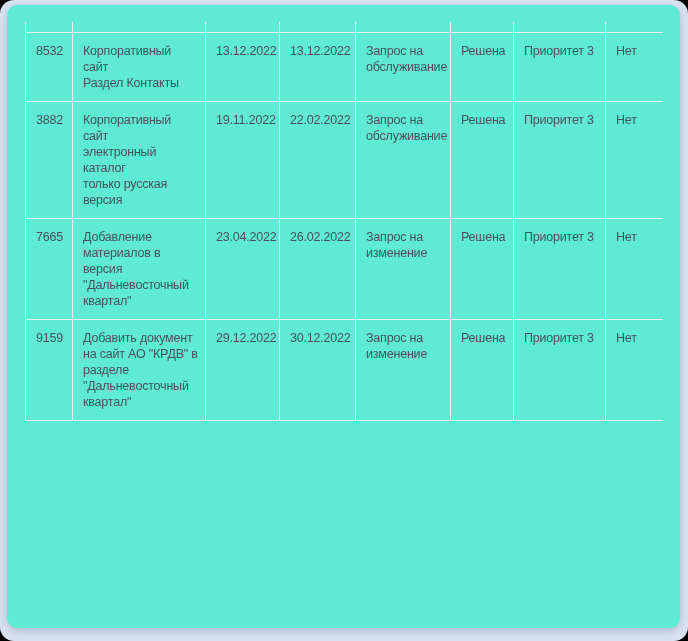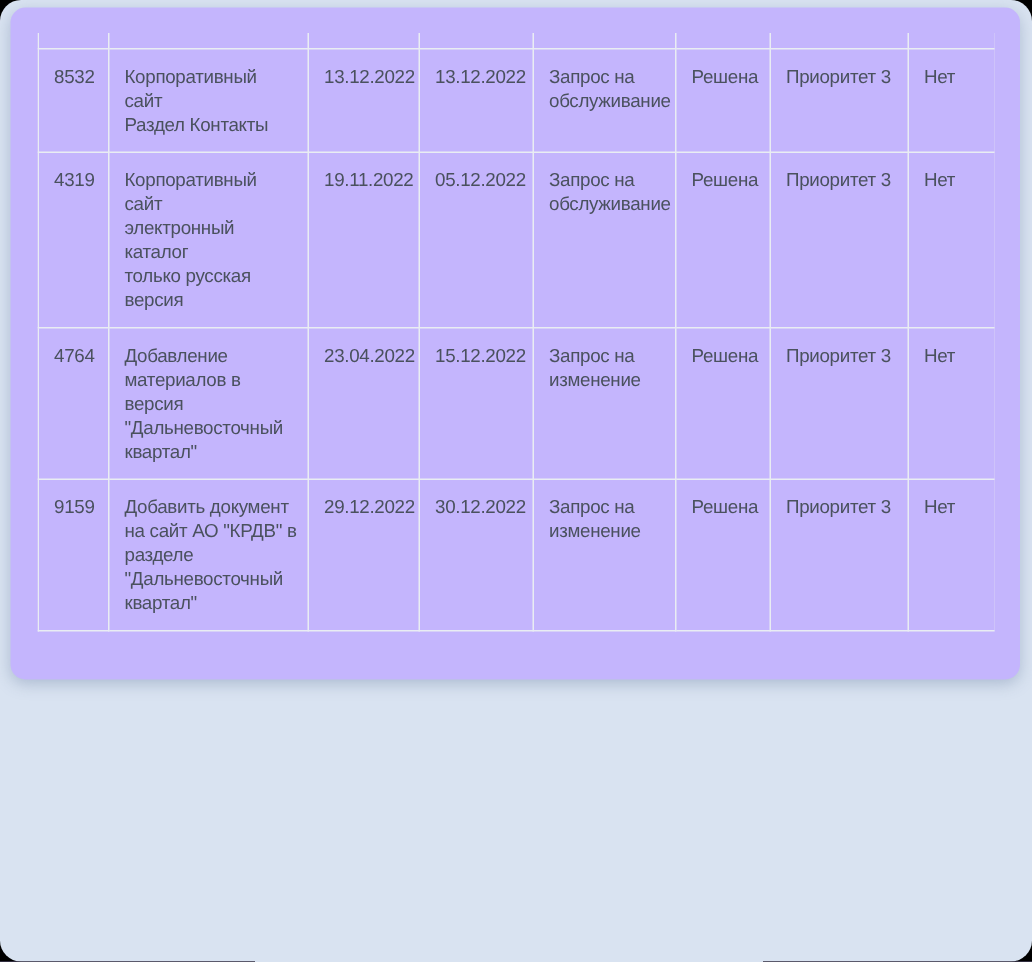--- a/index.html
+++ b/index.html
@@ -14,22 +14,22 @@
     height: 641px;
     background: #d9e3f1;
     border-radius: 14px;
     overflow: hidden;
   }
   .card {
     position: absolute;
     left: 7px;
     top: 5px;
     width: 673px;
-    height: 448px;
-    background: #c4b5fd;
+    height: 623px;
+    background: #5eead4;
     border-radius: 10px;
     box-shadow: 0 3px 10px rgba(120, 140, 170, 0.45);
     overflow: hidden;
   }
   .table-wrap {
     position: absolute;
     left: 18px;
     top: 17px;
     width: 638px;
     height: 596px;
@@ -91,41 +91,41 @@
 Раздел Контакты</td>
     <td>13.12.2022</td>
     <td>13.12.2022</td>
     <td>Запрос на
 обслуживание</td>
     <td>Решена</td>
     <td>Приоритет 3</td>
     <td>Нет</td>
   </tr>
             <tr>
-    <td>4319</td>
+    <td>3882</td>
     <td>Корпоративный сайт
 электронный каталог
 только русская
 версия</td>
     <td>19.11.2022</td>
-    <td>05.12.2022</td>
+    <td>22.02.2022</td>
     <td>Запрос на
 обслуживание</td>
     <td>Решена</td>
     <td>Приоритет 3</td>
     <td>Нет</td>
   </tr>
             <tr>
-    <td>4764</td>
+    <td>7665</td>
     <td>Добавление
 материалов в версия
 "Дальневосточный
 квартал"</td>
     <td>23.04.2022</td>
-    <td>15.12.2022</td>
+    <td>26.02.2022</td>
     <td>Запрос на
 изменение</td>
     <td>Решена</td>
     <td>Приоритет 3</td>
     <td>Нет</td>
   </tr>
             <tr>
     <td>9159</td>
     <td>Добавить документ
 на сайт АО "КРДВ" в

